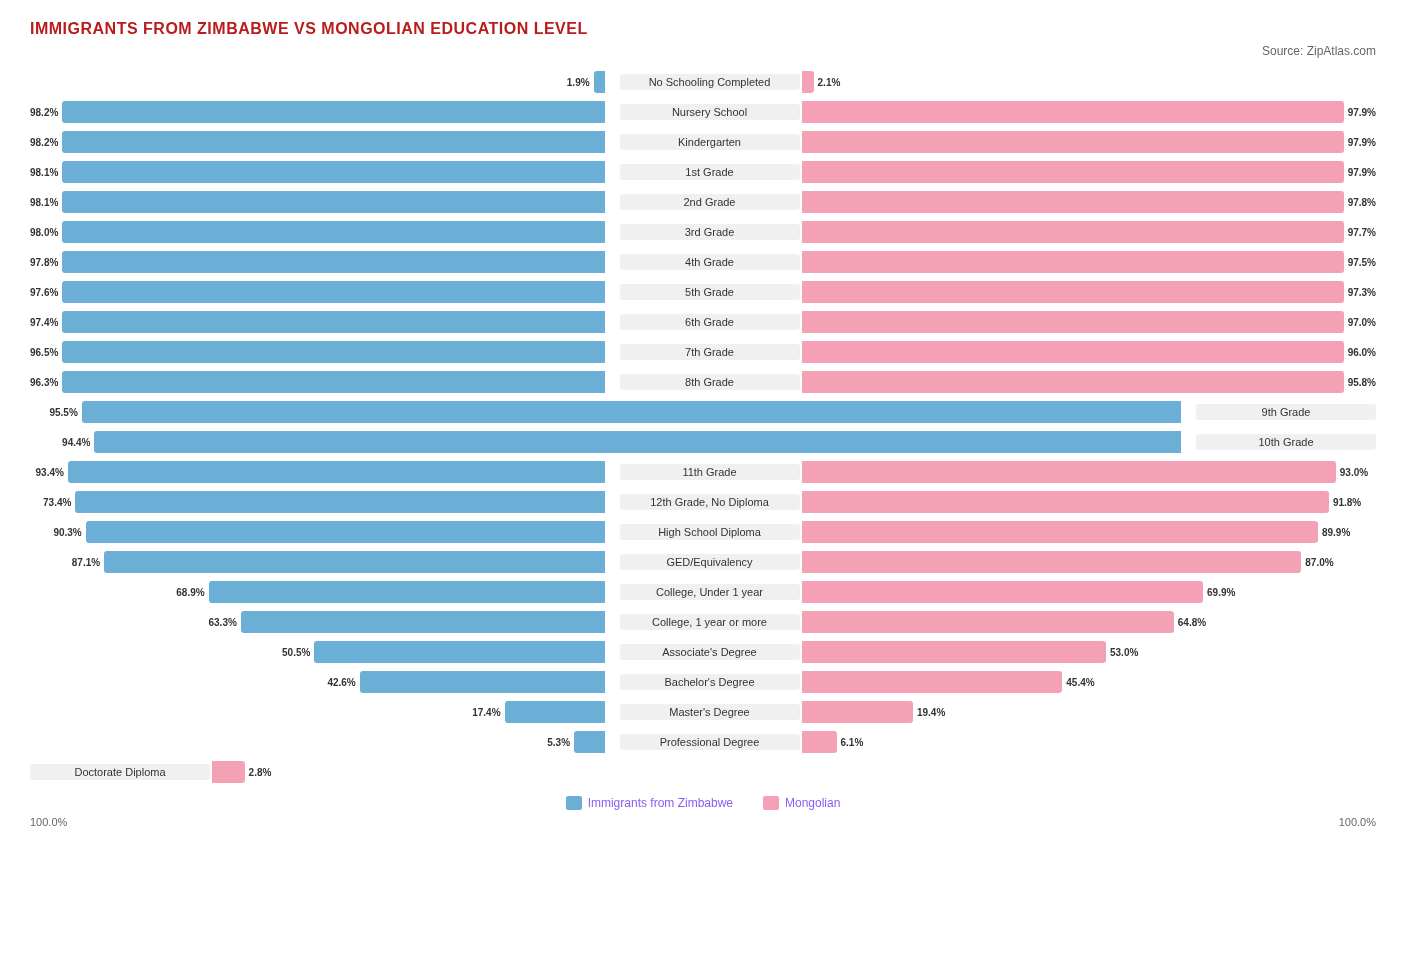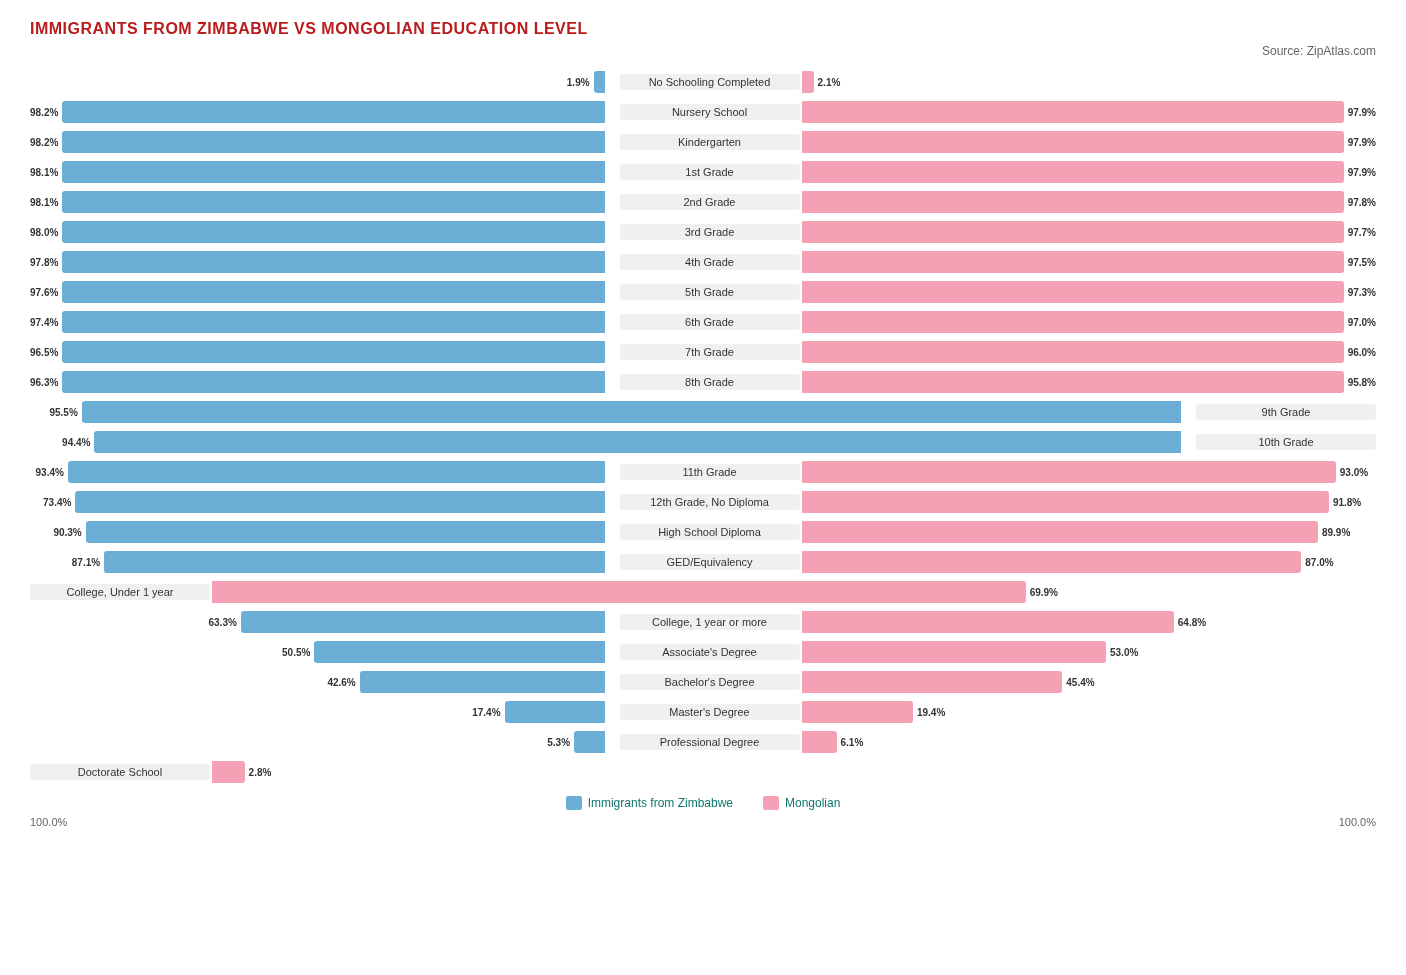--- a/index.html
+++ b/index.html
@@ -107,21 +107,21 @@
       align-items: center;
       justify-content: flex-start;
       width: 100%;
     }
     .legend {
       display: flex;
       justify-content: center;
       gap: 30px;
       margin-top: 10px;
       font-size: 12px;
-      color: #0f766e;
+      color: #8b5cf6;
     }
     .legend-item {
       display: flex;
       align-items: center;
       gap: 6px;
     }
     .legend-color {
       width: 16px;
       height: 14px;
       border-radius: 2px;
@@ -391,20 +391,26 @@
       </div>
       <div class="label-center">GED/Equivalency</div>
       <div class="right-section">
         <div class="right-inner">
           <div class="bar-pink" style="width: 87%; max-width: 100%;"></div>
           <span class="bar-val-outside-right">87.0%</span>
         </div>
       </div>
     </div>
     <div class="bar-row">
+      <div class="left-section">
+        <div class="left-inner">
+          <span class="bar-val-outside-left">68.9%</span>
+          <div class="bar-blue" style="width: 68.9%; max-width: 100%;"></div>
+        </div>
+      </div>
       <div class="label-center">College, Under 1 year</div>
       <div class="right-section">
         <div class="right-inner">
           <div class="bar-pink" style="width: 69.9%; max-width: 100%;"></div>
           <span class="bar-val-outside-right">69.9%</span>
         </div>
       </div>
     </div>
     <div class="bar-row">
       <div class="left-section">
@@ -475,21 +481,21 @@
       </div>
       <div class="label-center">Professional Degree</div>
       <div class="right-section">
         <div class="right-inner">
           <div class="bar-pink" style="width: 6.1%; max-width: 100%;"></div>
           <span class="bar-val-outside-right">6.1%</span>
         </div>
       </div>
     </div>
     <div class="bar-row">
-      <div class="label-center">Doctorate School</div>
+      <div class="label-center">Doctorate Diploma</div>
       <div class="right-section">
         <div class="right-inner">
           <div class="bar-pink" style="width: 2.8%; max-width: 100%;"></div>
           <span class="bar-val-outside-right">2.8%</span>
         </div>
       </div>
     </div>
   </div>
 
 <div class="legend">

